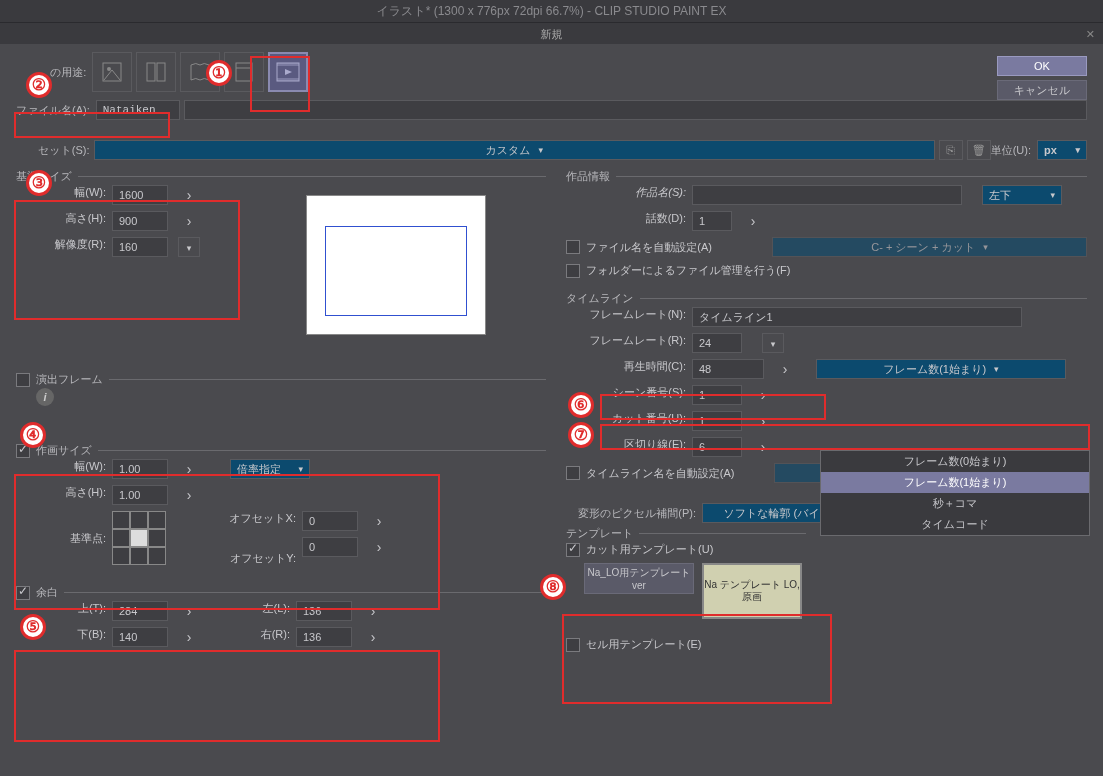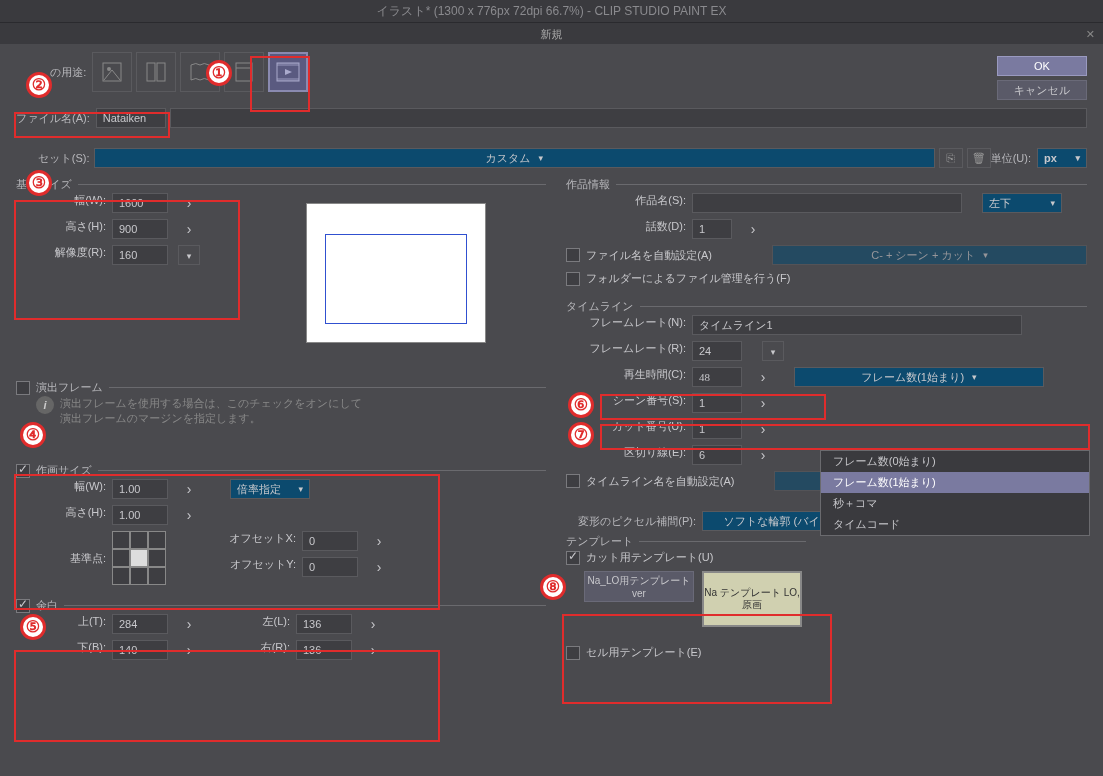--- a/index.html
+++ b/index.html
@@ -96,23 +96,23 @@
           <svg width="28" height="28">
             <rect x="3" y="5" width="22" height="18" fill="none" stroke="#aac"></rect>
             <rect x="3" y="5" width="22" height="3" fill="#aac" opacity="0.4"></rect>
             <rect x="3" y="20" width="22" height="3" fill="#aac" opacity="0.4"></rect>
             <path d="M11 11 L18 14 L11 17 Z" fill="#aac"></path>
           </svg>
         </div>
     </div>
   </div>
 
-  <div class="row" style="margin-top:16px;">
+  <div class="row" style="margin-top:8px;">
     <span class="label">ファイル名(A):</span>
-    <input class="txt" style="width: 70px;" value="Nataiken">
+    <input class="txt" style="width: 84px; font-family: Liberation Mono, monospace;" value="Nataiken">
     <div style="flex:1; margin-left:4px;" class="txtbox"></div>
   </div>
 
   <div class="row" style="margin-top:20px;">
     <span class="label" style="width:50px; text-align:right; margin-left:22px;">セット(S):</span>
     <div class="select-wide" style="flex:1; justify-content:center;">
         <span>カスタム</span>
       </div>
     <div class="small-toolbtn">⎘</div>
     <div class="small-toolbtn">🗑</div>
@@ -149,24 +149,20 @@
           <div class="preview">
               <div class="preview-inner"></div>
             </div>
         </div>
       </div>
 
       <div class="fieldset" style="margin-top:30px;">
         <span class="legend"><span class="chk"></span><span>演出フレーム</span></span>
         <div style="padding-left:20px; color:#888; display:flex; align-items:flex-start;">
           <span class="info-dot">i</span>
-          <div>
-            <div>演出フレームを使用する場合は、このチェックをオンにして</div>
-            <div>演出フレームのマージンを指定します。</div>
-          </div>
         </div>
       </div>
 
       <div class="fieldset" style="margin-top:40px;">
         <span class="legend"><span class="chk checked"></span><span>作画サイズ</span></span>
         <div class="num-field">
             <span class="flabel">幅(W):</span>
             <input class="txt" value="1.00" style="">
             <button class="arrow-btn"></button>
           <div class="select-wide" style="width:80px; margin-left:30px;">
@@ -191,21 +187,21 @@
               <div class="cell"></div>
               <div class="cell"></div>
           </div>
           <div style="margin-left:60px;">
             <div class="num-field">
                 <span class="flabel" style="width:70px;">オフセットX:</span>
                 <input class="txt" value="0" style="">
                 <button class="arrow-btn"></button>
               </div>
             <div class="num-field">
-                <span class="flabel" style="width:70px;">オフセットY:</span>
+                <span class="flabel" style="width:70px;margin-top:14px;">オフセットY:</span>
                 <input class="txt" value="0" style="">
                 <button class="arrow-btn"></button>
               </div>
           </div>
         </div>
       </div>
 
       <div class="fieldset">
         <span class="legend"><span class="chk checked"></span><span>余白</span></span>
         <div style="display:flex; gap:30px;">
@@ -236,21 +232,21 @@
         </div>
       </div>
 
     </div>
 
     <div class="col-right">
 
       <div class="fieldset">
         <span class="legend">作品情報</span>
         <div class="num-field">
-            <span class="flabel" style="width:120px;">作品名(S):</span>
+            <span class="flabel" style="width:120px;font-style:italic;">作品名(S):</span>
             <input class="txt" style="width: 270px;" value="">
           <div class="select-wide" style="width:80px; margin-left:20px;">
               <span>左下</span>
             </div>
         </div>
         <div class="num-field">
             <span class="flabel" style="width:120px;">話数(D):</span>
             <input class="txt" style="width: 40px;" value="1">
             <button class="arrow-btn"></button>
           </div>
@@ -273,21 +269,21 @@
             <span class="flabel" style="width:120px;">フレームレート(N):</span>
             <input class="txt" style="width: 330px;" value="タイムライン1">
           </div>
         <div class="num-field">
             <span class="flabel" style="width:120px;">フレームレート(R):</span>
             <input class="txt" style="width: 50px;" value="24">
             <button class="dd-btn" style="margin-left:20px;"></button>
           </div>
         <div class="num-field">
             <span class="flabel" style="width:120px;">再生時間(C):</span>
-            <input class="txt" style="width: 50px; font-family: Liberation Serif, serif;" value="48">
+            <input class="txt" style="width: 72px;" value="48">
             <button class="arrow-btn"></button>
           <div class="select-wide" style="width:250px; margin-left:20px; justify-content:center;">
               <span>フレーム数(1始まり)</span>
             </div>
         </div>
         <div class="num-field">
             <span class="flabel" style="width:120px;">シーン番号(S):</span>
             <input class="txt" style="width: 50px;" value="1">
             <button class="arrow-btn"></button>
           </div>
@@ -332,21 +328,21 @@
       <div class="row" style="margin-top:8px;">
           <span class="chk"></span>
           <span>セル用テンプレート(E)</span>
         </div>
 
     </div>
   </div>
 
 </div>
 
-<div class="dropdown-menu" style="left:820px; top:450px; width:270px;">
+<div class="dropdown-menu" style="left:820px; top:450px; width:270px;text-align:center;">
   <div class="item">フレーム数(0始まり)</div>
   <div class="item sel">フレーム数(1始まり)</div>
   <div class="item">秒＋コマ</div>
   <div class="item">タイムコード</div>
 </div>
 
 <div class="annot" style="left:206px; top:60px;">①</div>
 <div class="annot-box" style="left:250px; top:56px; width:60px; height:56px;"></div>
 
 <div class="annot" style="left:26px; top:72px;">②</div>

